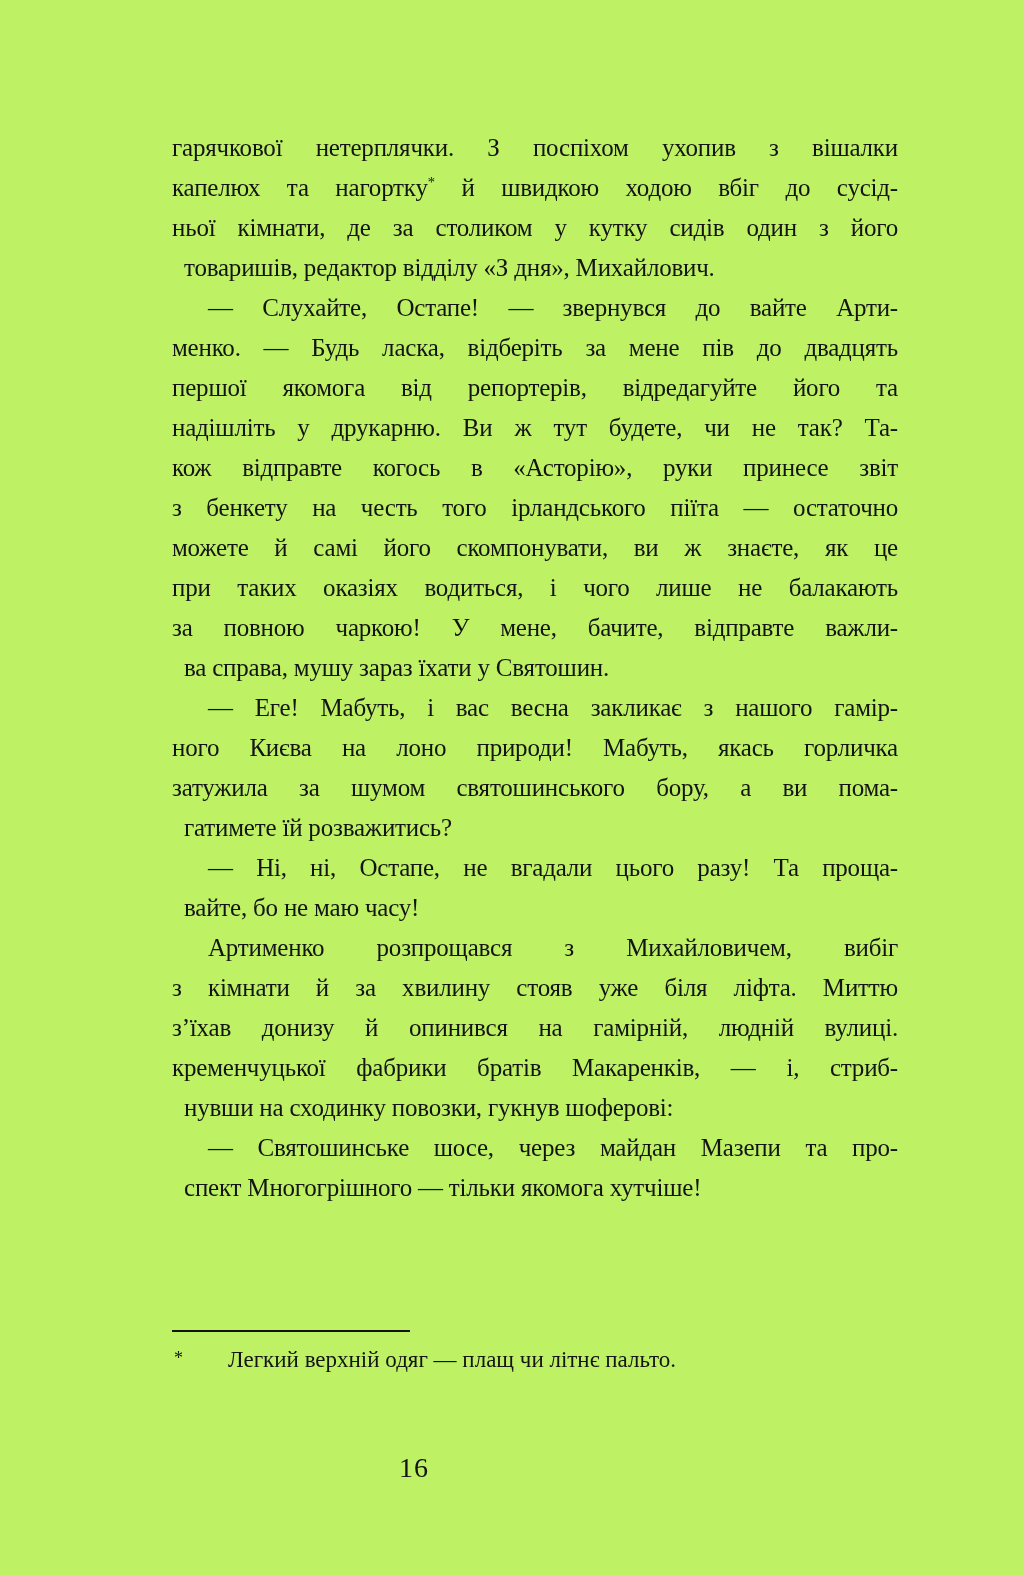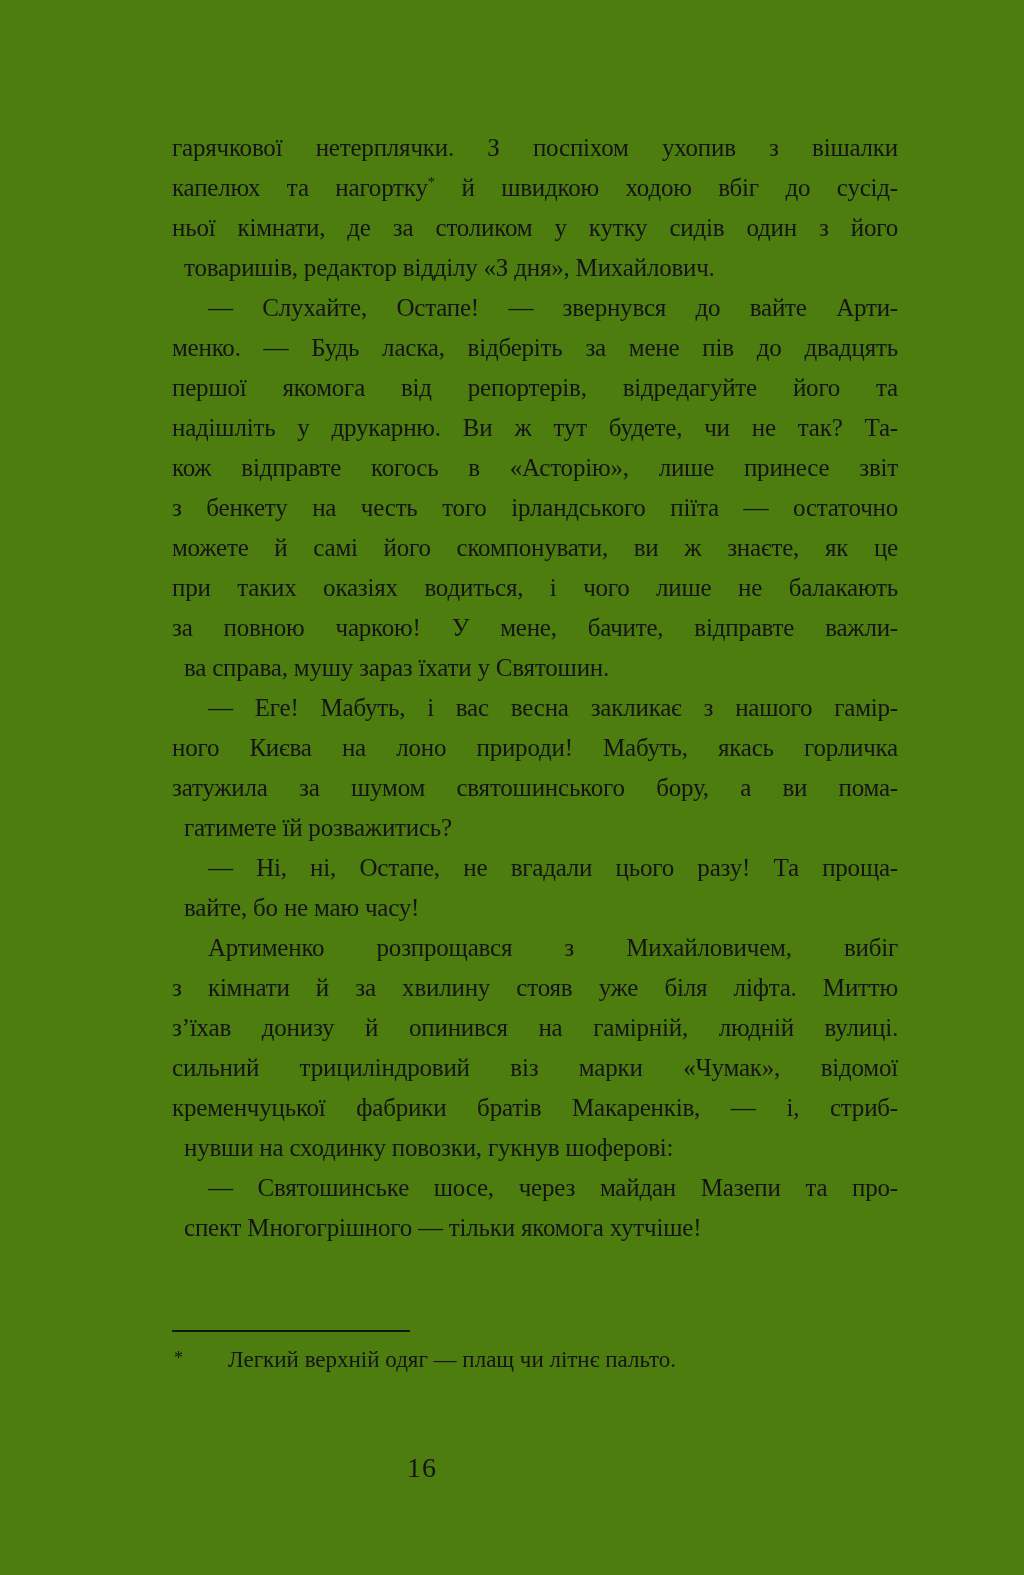--- a/index.html
+++ b/index.html
@@ -4,21 +4,21 @@
 <style>
   html, body {
     margin: 0;
     padding: 0;
     background: #ffffff;
   }
   .page {
     position: relative;
     width: 1024px;
     height: 1575px;
-    background: #4d7c0f;
+    background: #bef264;
     color: #141414;
     font-family: "Liberation Serif", "DejaVu Serif", serif;
     overflow: hidden;
   }
   .text-block {
     position: absolute;
     left: 172px;
     top: 128px;
     width: 726px;
     font-size: 25px;
@@ -58,21 +58,21 @@
     left: 2px;
     top: -2px;
     font-size: 18px;
   }
   .footnote .fn-text {
     display: block;
     padding-left: 56px;
   }
   .page-number {
     position: absolute;
-    left: 8px;
+    left: 0;
     top: 1452px;
     width: 828px;
     text-align: center;
     font-size: 28px;
     letter-spacing: 1px;
   }
 </style>
 </head>
 <body>
 
@@ -83,42 +83,41 @@
         <div class="line">гарячкової нетерплячки. З поспіхом ухопив з вішалки</div>
         <div class="line">капелюх та нагортку<sup>*</sup> й швидкою ходою вбіг до сусід-</div>
         <div class="line">ньої кімнати, де за столиком у кутку сидів один з його</div>
         <div class="line last">товаришів, редактор відділу «З дня», Михайлович.</div>
       </div>
       <div class="para">
         <div class="line first-indent">— Слухайте, Остапе! — звернувся до вайте Арти-</div>
         <div class="line">менко. — Будь ласка, відберіть за мене пів до двадцять</div>
         <div class="line">першої якомога від репортерів, відредагуйте його та</div>
         <div class="line">надішліть у друкарню. Ви ж тут будете, чи не так? Та-</div>
-        <div class="line">кож відправте когось в «Асторію», лише принесе звіт</div>
+        <div class="line">кож відправте когось в «Асторію», руки принесе звіт</div>
         <div class="line">з бенкету на честь того ірландського піїта — остаточно</div>
         <div class="line">можете й самі його скомпонувати, ви ж знаєте, як це</div>
         <div class="line">при таких оказіях водиться, і чого лише не балакають</div>
         <div class="line">за повною чаркою! У мене, бачите, відправте важли-</div>
         <div class="line last">ва справа, мушу зараз їхати у Святошин.</div>
       </div>
       <div class="para">
         <div class="line first-indent">— Еге! Мабуть, і вас весна закликає з нашого гамір-</div>
         <div class="line">ного Києва на лоно природи! Мабуть, якась горличка</div>
         <div class="line">затужила за шумом святошинського бору, а ви пома-</div>
         <div class="line last">гатимете їй розважитись?</div>
       </div>
       <div class="para">
         <div class="line first-indent">— Ні, ні, Остапе, не вгадали цього разу! Та проща-</div>
         <div class="line last">вайте, бо не маю часу!</div>
       </div>
       <div class="para">
         <div class="line first-indent">Артименко розпрощався з Михайловичем, вибіг</div>
         <div class="line">з кімнати й за хвилину стояв уже біля ліфта. Миттю</div>
         <div class="line">з’їхав донизу й опинився на гамірній, людній вулиці.</div>
-        <div class="line">сильний трициліндровий віз марки «Чумак», відомої</div>
         <div class="line">кременчуцької фабрики братів Макаренків, — і, стриб-</div>
         <div class="line last">нувши на сходинку повозки, гукнув шоферові:</div>
       </div>
       <div class="para">
         <div class="line first-indent">— Святошинське шосе, через майдан Мазепи та про-</div>
         <div class="line last">спект Многогрішного — тільки якомога хутчіше!</div>
       </div>
     </div>
 
   <div class="footnote-rule"></div>

